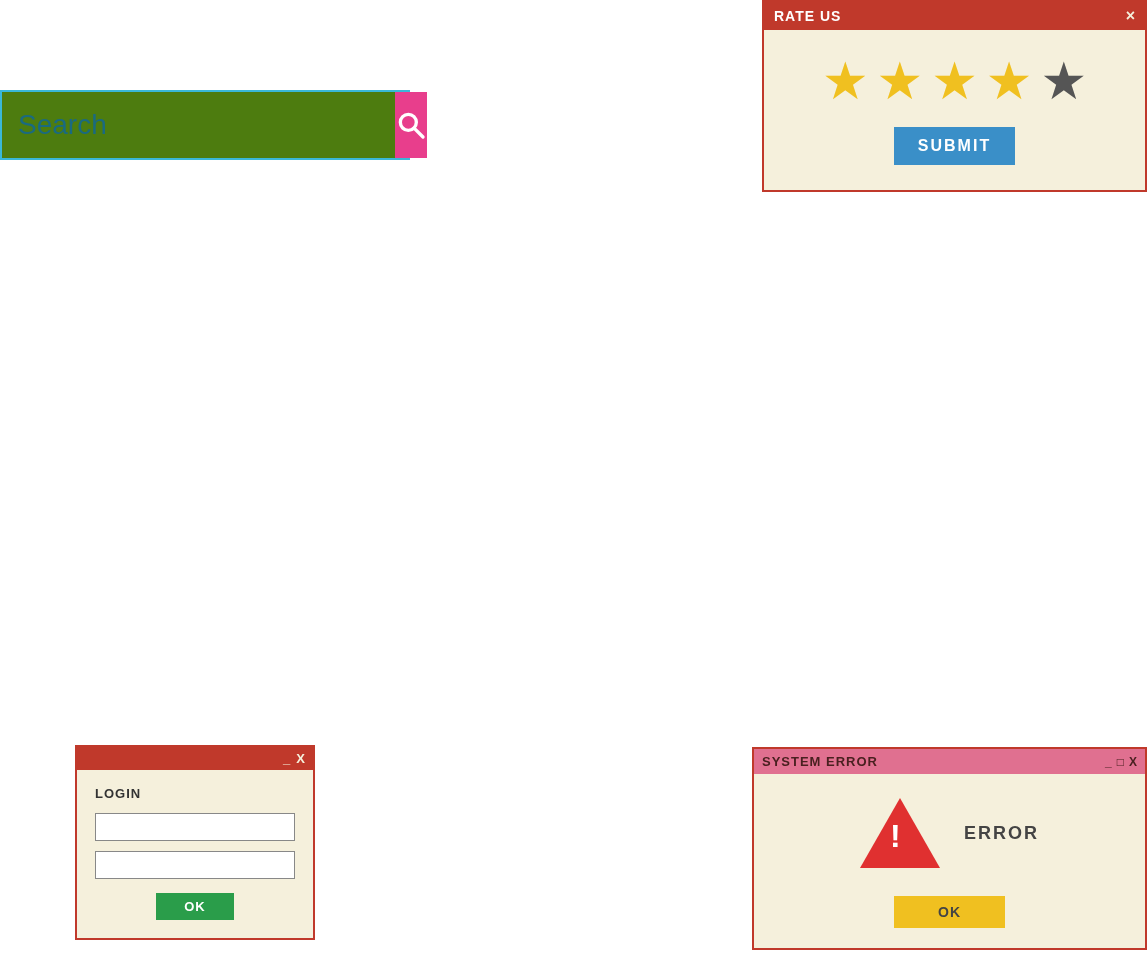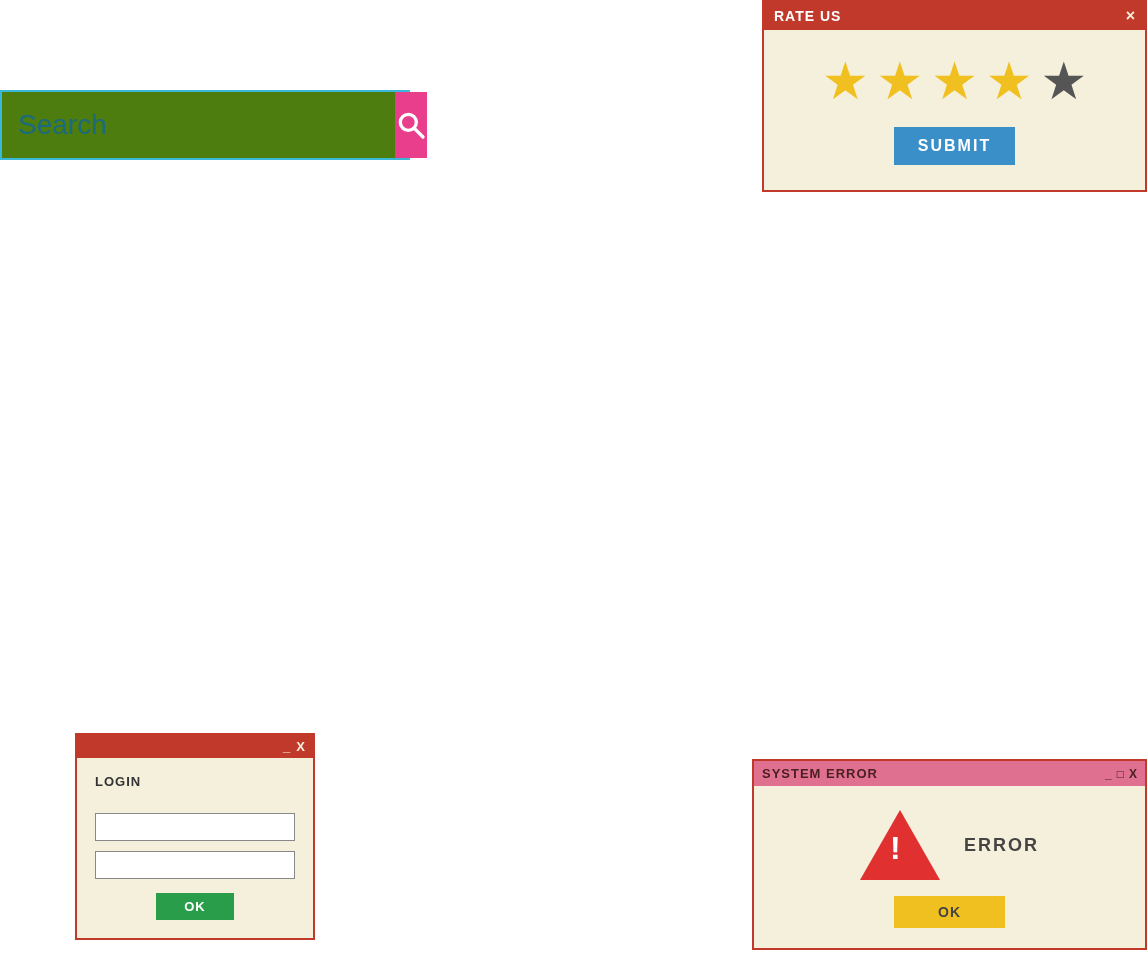--- a/index.html
+++ b/index.html
@@ -155,21 +155,21 @@
       display: flex;
       flex-direction: column;
       gap: 10px;
     }
 
     .login-label {
       font-size: 13px;
       font-weight: bold;
       color: #333;
       letter-spacing: 1px;
-      margin-bottom: 14px;
+      margin-bottom: 2px;
     }
 
     .login-input {
       width: 100%;
       height: 28px;
       border: 1.5px solid #888;
       background: #ffffff;
       font-size: 13px;
       padding: 0 6px;
       outline: none;
@@ -225,21 +225,21 @@
       cursor: pointer;
       background: none;
       border: none;
     }
 
     .error-body {
       padding: 24px 4px 20px;
       display: flex;
       flex-direction: column;
       align-items: center;
-      gap: 16px;
+      gap: 28px;
     }
 
     .error-content-row {
       display: flex;
       align-items: center;
       gap: 24px;
     }
 
     .warning-triangle {
       width: 0;

